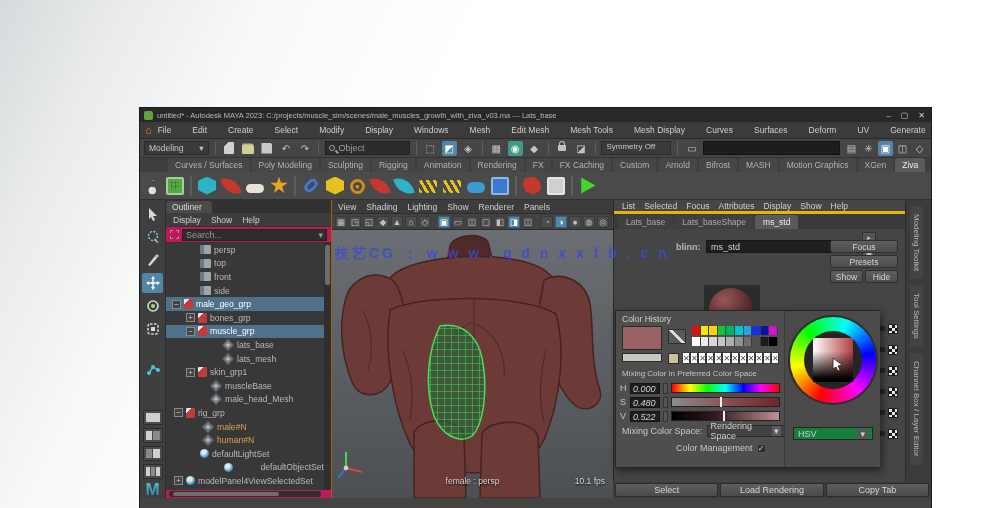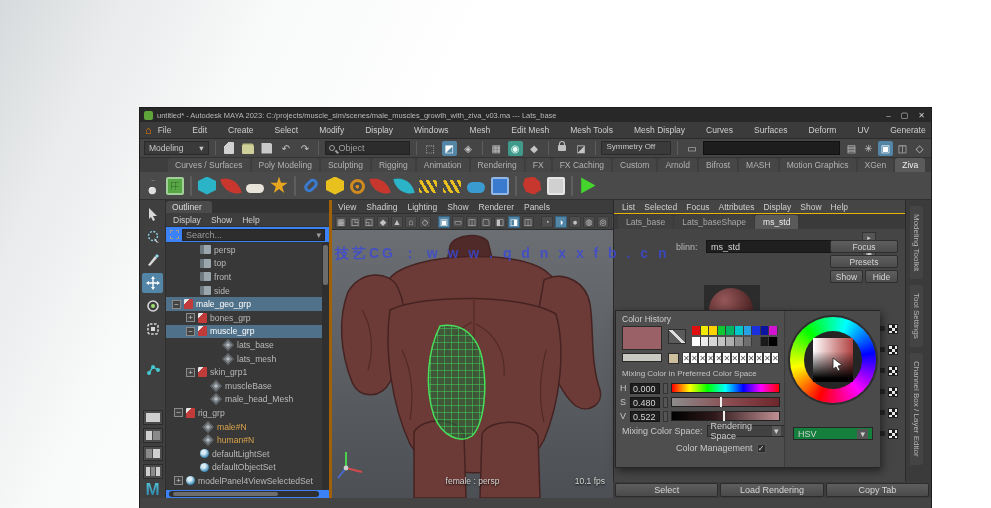--- a/index.html
+++ b/index.html
@@ -96,21 +96,21 @@
   .tb-spacer { flex:1; }
   .lay { width:20px; height:15px; background:#4a4a4a; border:1px solid #2c2c2c;
     display:flex; gap:1px; padding:2px; }
   .lay div { background:#cfcfcf; flex:1; }
   .lay .dk { background:#8a8a8a; }
   .mlogo { font-weight:bold; font-size:17px;
     background:linear-gradient(180deg,#53c4d6,#2a7ba8); -webkit-background-clip:text;
     background-clip:text; color:transparent; line-height:16px; }
 
   
-  .outliner { left:26px; top:0; width:166px; height:298px; background:#3b82f6; border-right:3px solid #a16207; }
+  .outliner { left:26px; top:0; width:166px; height:298px; background:#be185d; border-right:1px solid #a16207; }
   .ol-tabs { height:13px; background:#323232; display:flex; align-items:flex-end; }
   .ol-tab { background:#4b4b4b; color:#ddd; font-size:8.5px; padding:1px 10px 1px 6px; border-radius:3px 3px 0 0; }
   .ol-menus { height:14px; display:flex; gap:10px; align-items:center; padding:0 7px;
     background:#3d3d3d; border-bottom:1px solid #333; font-size:8.5px; color:#cfcfcf; }
   .ol-search { height:16px; display:flex; align-items:center; gap:3px; padding:0 4px; border-bottom:1px solid #333; }
   .ol-search .boxico { width:9px; height:9px; border:1px dashed #9a9a9a; }
   .ol-search .sfield { flex:1; height:12px; background:#2d2d2d; border:1px solid #242424;
     color:#9a9a9a; display:flex; align-items:center; padding:0 3px; }
   .ol-search .sfield .arr { margin-left:auto; }
   .ol-tree { position:absolute; top:43px; bottom:8px; left:0; right:7px; background:#383838; overflow:hidden; }
@@ -145,26 +145,26 @@
   .vp-canvas { position:absolute; top:30px; left:0; right:0; bottom:0; overflow:hidden; }
   .hud-cam { position:absolute; bottom:12px; left:0; right:0; text-align:center;
     color:#d8d8d8; font-size:8.5px; text-shadow:0 1px 2px #000; }
   .hud-fps { position:absolute; bottom:12px; right:8px; color:#d8d8d8; font-size:8.5px; text-shadow:0 1px 2px #000; }
   .watermark { position:absolute; left:195px; top:127px; width:330px; z-index:30;
     font-size:14px; font-weight:bold; color:#3b49d8; opacity:.8; letter-spacing:3px; white-space:nowrap; }
 
   
   .ae { left:473px; top:0; width:292px; height:282px; background:#454545; border-left:1px solid #2a2a2a; }
   .ae-menus { height:14px; display:flex; gap:9px; align-items:center; padding:0 8px;
-    border-bottom:1px solid #eab308; font-size:8.5px; color:#d0d0d0; }
+    border-bottom:3px solid #eab308; font-size:8.5px; color:#d0d0d0; }
   .ae-tabs { height:15px; background:#3a3a3a; display:flex; align-items:flex-end; gap:1px; padding:0 4px; }
   .ae-tab { background:#404040; color:#a8a8a8; font-size:8.5px; padding:2px 8px; border-radius:3px 3px 0 0; }
   .ae-tab.active { background:#5a5a5a; color:#eee; }
   .ae-namerow { position:absolute; top:26px; left:0; right:0; height:40px; }
-  .ae-typelbl { position:absolute; left:62px; top:16px; color:#b8b8b8; }
+  .ae-typelbl { position:absolute; left:62px; top:16px; color:#b8b8b8;font-weight:bold; }
   .ae-namefield { position:absolute; left:92px; top:14px; width:150px; height:13px;
     background:#1f1f1f; border:1px solid #161616; color:#d6d6d6; padding:1px 4px; }
   .ae-mini { position:absolute; width:14px; height:11px; background:#555; border:1px solid #333;
     font-size:7px; color:#ccc; display:flex; align-items:center; justify-content:center; }
   .ae-btn { position:absolute; height:13px; background:linear-gradient(#5e5e5e,#4c4c4c);
     border:1px solid #2e2e2e; color:#d6d6d6; font-size:8.5px; display:flex; align-items:center;
     justify-content:center; border-radius:2px; }
   .matball-well { position:absolute; left:90px; top:85px; width:56px; height:42px; background:#2c2c2c; }
   .matball { position:absolute; left:5px; top:3px; width:44px; height:44px; border-radius:50%;
     background:radial-gradient(circle at 35% 28%,#96585a,#5c2d2e 55%,#2a1314 95%); }
@@ -199,21 +199,21 @@
   .ce-pal { position:absolute; left:76px; width:86px; display:flex; }
   .ce-pal div { width:8.6px; height:9px; border-right:1px solid #3a3a3a; }
   .ce-hist { position:absolute; left:66px; top:41px; display:flex; }
   .ce-hist div { width:8.1px; height:12px; background:#fff; border:1px solid #3a3a3a;
     color:#555; font-size:8px; line-height:11px; text-align:center; }
   .ce-mixlbl { position:absolute; left:6px; top:58px; font-size:8px; color:#c4c4c4; }
   .ce-sliders { position:absolute; left:4px; top:70px; width:160px; }
   .cerow { display:flex; align-items:center; gap:3px; height:14px; }
   .celbl { width:7px; color:#c4c4c4; }
   .ceval { width:30px; height:11px; background:#1e1e1e; border:1px solid #141414;
-    color:#d2d2d2; padding:0 2px; line-height:10px; }
+    color:#d2d2d2; padding:0 2px; line-height:10px;font-style:italic; }
   .stepper { width:5px; height:11px; background:#555; border:1px solid #333; }
   .cebar { flex:1; height:10px; border:1px solid #222; position:relative; }
   .cebar.hue { background:linear-gradient(to right,#f00,#ff0,#0f0,#0ff,#00f,#f0f,#f00); }
   .cebar.sat { background:linear-gradient(to right,#8c8c8c,#8a4b50 55%,#6e262c); }
   .cebar.val { background:linear-gradient(to right,#000,#30191b 40%,#c09093); }
   .cebar.sat:after,.cebar.val:after { content:""; position:absolute; top:-1px; bottom:-1px;
     width:2px; background:#f0f0f0; left:45%; }
   .cebar.val:after { left:48%; }
   .ce-spacerow { position:absolute; left:6px; top:114px; display:flex; align-items:center; gap:4px; }
   .ce-drop { width:78px; height:12px; background:#424242; border:1px solid #2a2a2a;
@@ -595,21 +595,21 @@
             <span class="ico mesh"></span>
             <span>human#N</span>
           </div>
 
           <div class="ol-row" style="padding-left: 22px;">
             <span class="tog"></span>
             <span class="ico set"></span>
             <span>defaultLightSet</span>
           </div>
 
-          <div class="ol-row" style="padding-left: 22px;">
+          <div class="ol-row" style="padding-left: 22px; justify-content: space-between;">
             <span class="tog"></span>
             <span class="ico set"></span>
             <span>defaultObjectSet</span>
           </div>
 
           <div class="ol-row" style="padding-left: 8px;">
             <span class="tog">+</span>
             <span class="ico set"></span>
             <span>modelPanel4ViewSelectedSet</span>
           </div>

